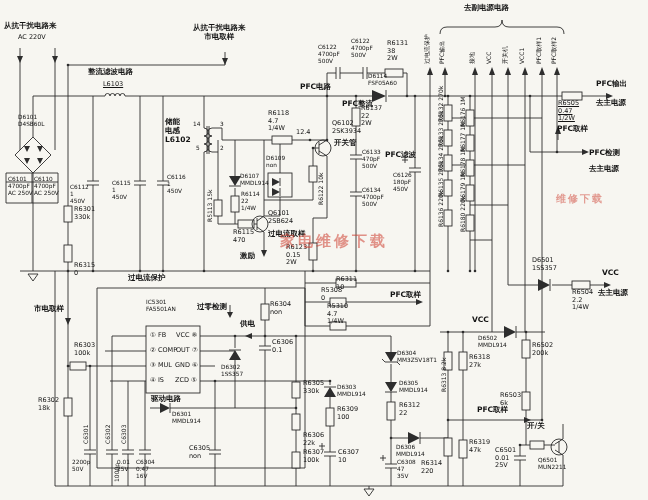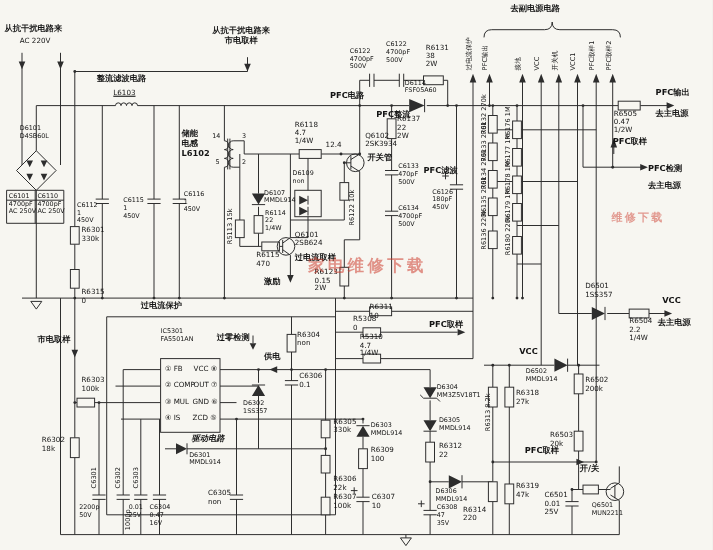--- a/index.html
+++ b/index.html
@@ -323,21 +323,21 @@
       <div class="lb b" style="left: 464px; top: 4px;">去副电源电路</div>
       <div class="lb v" style="left: 423px; top: 64px;">过电流保护</div>
       <div class="lb v" style="left: 438px; top: 64px;">PFC输出</div>
       <div class="lb v" style="left: 468px; top: 64px;">接地</div>
       <div class="lb v" style="left: 485px; top: 64px;">VCC</div>
       <div class="lb v" style="left: 501px; top: 64px;">开关机</div>
       <div class="lb v" style="left: 518px; top: 64px;">VCC1</div>
       <div class="lb v" style="left: 535px; top: 64px;">PFC取样1</div>
       <div class="lb v" style="left: 550px; top: 64px;">PFC取样2</div>
       <div class="lb b" style="left: 596px; top: 80px;">PFC输出</div>
-      <div class="lb" style="left: 558px; top: 100px;">R6505
+      <div class="lb" style="left: 558px; top: 100px; text-decoration: underline;">R6505
 0.47
 1/2W</div>
       <div class="lb b" style="left: 596px; top: 99px;">去主电源</div>
       <div class="lb b" style="left: 557px; top: 125px;">PFC取样</div>
       <div class="lb b" style="left: 589px; top: 149px;">PFC检测</div>
       <div class="lb b" style="left: 589px; top: 165px;">去主电源</div>
       <div class="lb" style="left: 532px; top: 257px;">D6501
 1SS357</div>
       <div class="lb b" style="left: 602px; top: 269px;">VCC</div>
       <div class="lb" style="left: 572px; top: 289px;">R6504
@@ -350,21 +350,21 @@
 FA5501AN</div>
       <div class="lb b" style="left: 197px; top: 303px;">过零检测</div>
       <div class="lb" style="left: 150px; top: 332px;">① FB</div>
       <div class="lb" style="left: 150px; top: 347px;">② COMP</div>
       <div class="lb" style="left: 150px; top: 362px;">③ MUL</div>
       <div class="lb" style="left: 150px; top: 377px;">④ IS</div>
       <div class="lb" style="left: 176px; top: 332px;">VCC ⑧</div>
       <div class="lb" style="left: 176px; top: 347px;">OUT ⑦</div>
       <div class="lb" style="left: 175px; top: 362px;">GND ⑥</div>
       <div class="lb" style="left: 175px; top: 377px;">ZCD ⑤</div>
-      <div class="lb b" style="left: 174px; top: 395px; font-style: italic;">驱动电路</div>
+      <div class="lb b" style="left: 151px; top: 395px;">驱动电路</div>
       <div class="lb s" style="left: 172px; top: 411px;">D6301
 MMDL914</div>
       <div class="lb" style="left: 74px; top: 342px;">R6303
 100k</div>
       <div class="lb" style="left: 38px; top: 397px;">R6302
 18k</div>
       <div class="lb v" style="left: 82px; top: 444px;">C6301</div>
       <div class="lb s" style="left: 72px; top: 459px;">2200p
 50V</div>
       <div class="lb v" style="left: 104px; top: 444px;">C6302</div>
@@ -421,21 +421,21 @@
       <div class="lb" style="left: 469px; top: 354px;">R6318
 27k</div>
       <div class="lb" style="left: 469px; top: 439px;">R6319
 47k</div>
       <div class="lb s" style="left: 478px; top: 335px;">D6502
 MMDL914</div>
       <div class="lb b" style="left: 472px; top: 316px;">VCC</div>
       <div class="lb" style="left: 532px; top: 342px;">R6502
 200k</div>
       <div class="lb" style="left: 500px; top: 392px;">R6503
-20k</div>
+6k</div>
       <div class="lb b" style="left: 477px; top: 406px;">PFC取样</div>
       <div class="lb b" style="left: 527px; top: 422px;">开/关</div>
       <div class="lb" style="left: 495px; top: 447px;">C6501
 0.01
 25V</div>
       <div class="lb s" style="left: 538px; top: 457px;">Q6501
 MUN2211</div>
       <div class="lb wm" style="left: 280px; top: 233px;">家电维修下载</div>
       <div class="lb wm2" style="left: 556px; top: 193px; text-align: right;">维修下载</div>
     </div>

